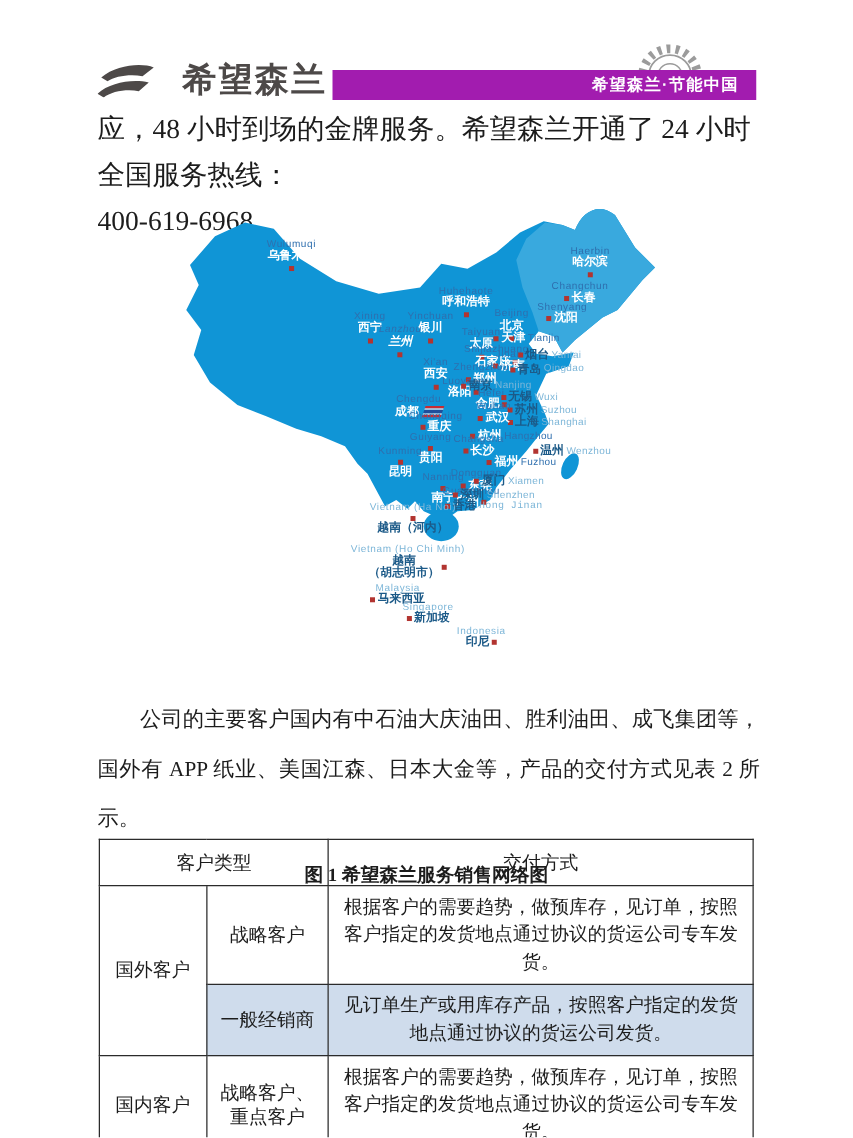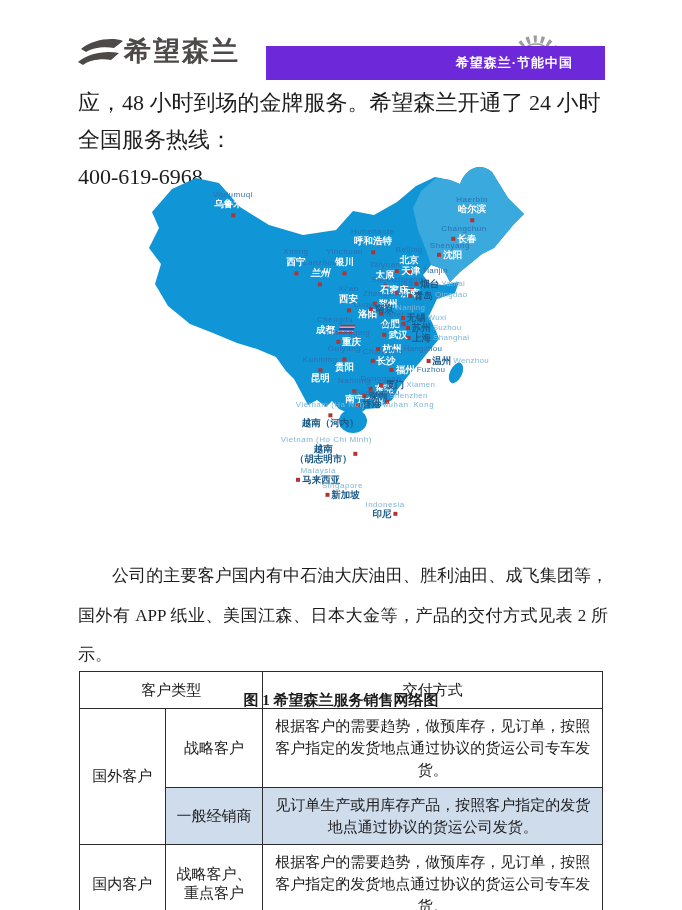--- a/index.html
+++ b/index.html
@@ -1,26 +1,26 @@
 <!DOCTYPE html>
 <html><head>
 <meta charset="utf-8">
 <style>
   html,body{margin:0;padding:0;background:#ffffff;}
   .page{position:relative;width:682px;height:910px;background:#fff;overflow:hidden;
         font-family:"Liberation Serif","DejaVu Serif",serif;color:#1c1c1c;}
   
   .header{position:absolute;left:78px;right:77px;top:44px;height:38px;}
-  .logo{position:absolute;left:0;bottom:13px;display:flex;align-items:center;gap:0;}
+  .logo{position:absolute;left:0;bottom:0;display:flex;align-items:center;gap:22px;}
   .logo-swoosh{width:46px;height:28px;}
   .logo-text{font-family:"Liberation Sans","DejaVu Sans",sans-serif;font-weight:bold;
              font-size:27px;color:#4d4948;letter-spacing:2px;white-space:nowrap;}
   .gear{position:absolute;right:26px;top:-14px;z-index:0;}
-  .banner{position:absolute;left:188px;right:0;bottom:2px;height:34px;background:#6d28d9;
-          z-index:1;display:flex;align-items:center;justify-content:flex-end;padding-right:32px;box-sizing:border-box;}
+  .banner{position:absolute;left:188px;right:0;bottom:2px;height:24px;background:#a21caf;
+          z-index:1;display:flex;align-items:center;justify-content:flex-end;padding-right:14px;box-sizing:border-box;}
   .banner-text{font-family:"Liberation Sans","DejaVu Sans",sans-serif;font-weight:bold;
                font-size:13px;color:#ffffff;letter-spacing:1px;}
   
   .intro{position:absolute;left:78px;right:76px;top:84px;font-size:22px;line-height:37px;}
   
   .map-figure{position:absolute;left:0;top:158px;width:682px;height:374px;}
   .map-canvas{position:absolute;left:140px;top:0;width:405px;height:372px;}
   .map-canvas svg.china{position:absolute;left:0;top:0;}
   .city{position:absolute;transform:translate(-50%,-50%);text-align:center;z-index:2;
         font-family:"Liberation Sans","DejaVu Sans",sans-serif;white-space:nowrap;line-height:1.05;}
@@ -358,21 +358,21 @@
           <div class="row">
             <span class="dot"></span>
             <span class="cn">深圳</span>
             <span class="py-in">Shenzhen</span>
           </div>
         </div>
         <div class="city off" style="left: 63%; top: 66.5%; font-family: Liberation Mono, monospace;">
           <div class="row">
             <span class="dot"></span>
             <span class="cn">香港</span>
-            <span class="py-in">Wuhan Kong</span>
+            <span class="py-in">Hong Jinan</span>
           </div>
         </div>
         <div class="city off" style="left: 47%; top: 69%;">
           <div class="py">Vietnam (Ha Noi)</div>
           <div class="dotwrap"><span class="dot"></span></div>
           <div class="row">
             <span class="cn">越南（河内）</span>
           </div>
         </div>
         <div class="city off" style="left: 46%; top: 78.5%;">

